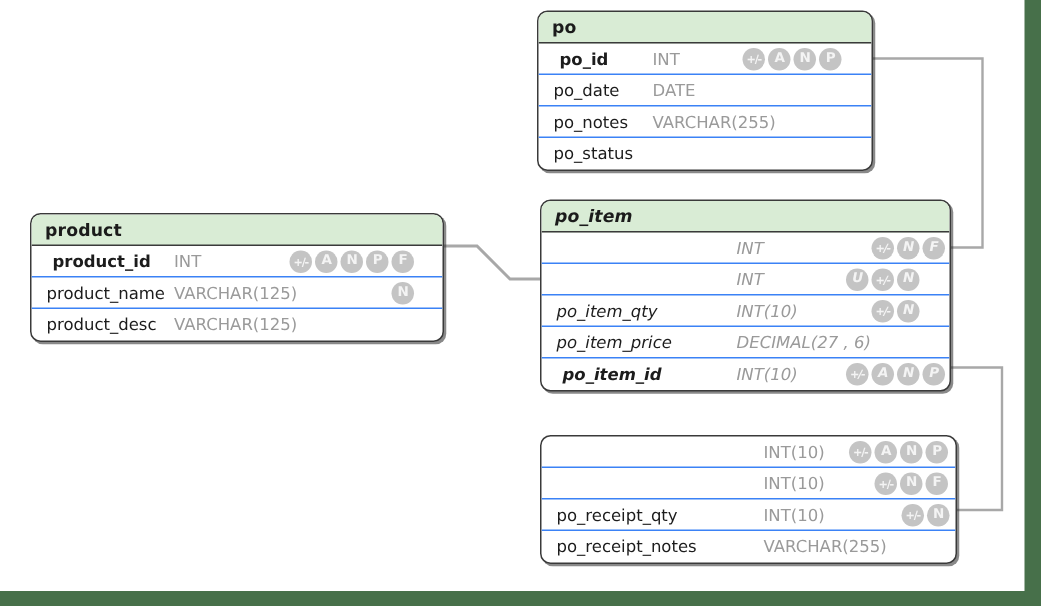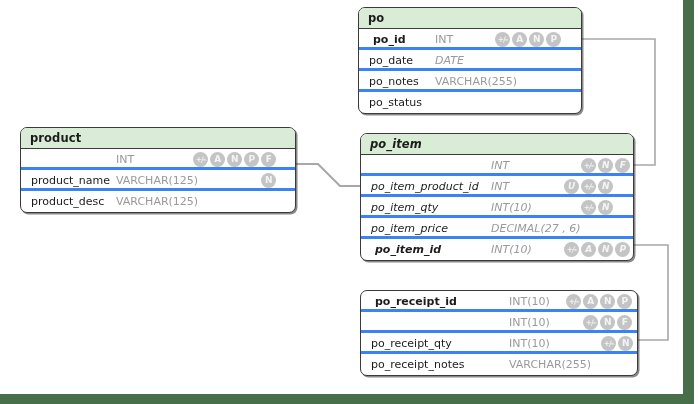--- a/index.html
+++ b/index.html
@@ -62,21 +62,21 @@
     font-weight: bold;
     color: #1b1b1b;
     white-space: nowrap;
     letter-spacing: 0.1px;
   }
   .attr-row {
     box-sizing: border-box;
     position: relative;
     height: 21px;
     line-height: 21px;
-    border-bottom: 3px solid #3b82f6;
+    border-bottom: 1px solid #3b82f6;
     white-space: nowrap;
     overflow: hidden;
   }
   .attr-row.last {
     border-bottom: none;
   }
   .attr-name {
     position: absolute;
     left: 10px;
     top: 0;
@@ -139,37 +139,38 @@
       <span class="badges" style="left:136px;">
         <span class="badge key">+/-</span>
         <span class="badge">A</span>
         <span class="badge">N</span>
         <span class="badge">P</span>
       </span>
     </div>
 
     <div class="attr-row">
       <span class="attr-name">po_date</span>
-      <span class="attr-type" style="left:76px;font-style:italic;">DATE</span>
+      <span class="attr-type" style="left:76px;">DATE</span>
     </div>
 
     <div class="attr-row">
       <span class="attr-name">po_notes</span>
       <span class="attr-type" style="left:76px;">VARCHAR(255)</span>
     </div>
 
     <div class="attr-row last">
       <span class="attr-name">po_status</span>
     </div>
   </div>
 
-  <div class="entity" style="left:20px; top:127px; width:276px;">
+  <div class="entity" style="left:20px; top:142px; width:276px;">
     <div class="entity-title">product</div>
 
     <div class="attr-row pk">
+      <span class="attr-name">product_id</span>
       <span class="attr-type" style="left:95px;">INT</span>
       <span class="badges" style="left:172px;">
         <span class="badge key">+/-</span>
         <span class="badge">A</span>
         <span class="badge">N</span>
         <span class="badge">P</span>
         <span class="badge">F</span>
       </span>
     </div>
 
@@ -193,21 +194,20 @@
     <div class="attr-row">
       <span class="attr-type" style="left:130px;">INT</span>
       <span class="badges" style="left:220px;">
         <span class="badge key">+/-</span>
         <span class="badge">N</span>
         <span class="badge">F</span>
       </span>
     </div>
 
     <div class="attr-row">
-      <span class="attr-name">po_item_product_id</span>
       <span class="attr-type" style="left:130px;">INT</span>
       <span class="badges" style="left:203px;">
         <span class="badge">U</span>
         <span class="badge key">+/-</span>
         <span class="badge">N</span>
       </span>
     </div>
 
     <div class="attr-row">
       <span class="attr-name">po_item_qty</span>
@@ -231,21 +231,20 @@
         <span class="badge">A</span>
         <span class="badge">N</span>
         <span class="badge">P</span>
       </span>
     </div>
   </div>
 
   <div class="entity" style="left:360px; top:290px; width:278px;">
 
     <div class="attr-row pk">
-      <span class="attr-name">po_receipt_id</span>
       <span class="attr-type" style="left:148px;">INT(10)</span>
       <span class="badges" style="left:205px;">
         <span class="badge key">+/-</span>
         <span class="badge">A</span>
         <span class="badge">N</span>
         <span class="badge">P</span>
       </span>
     </div>
 
     <div class="attr-row">

